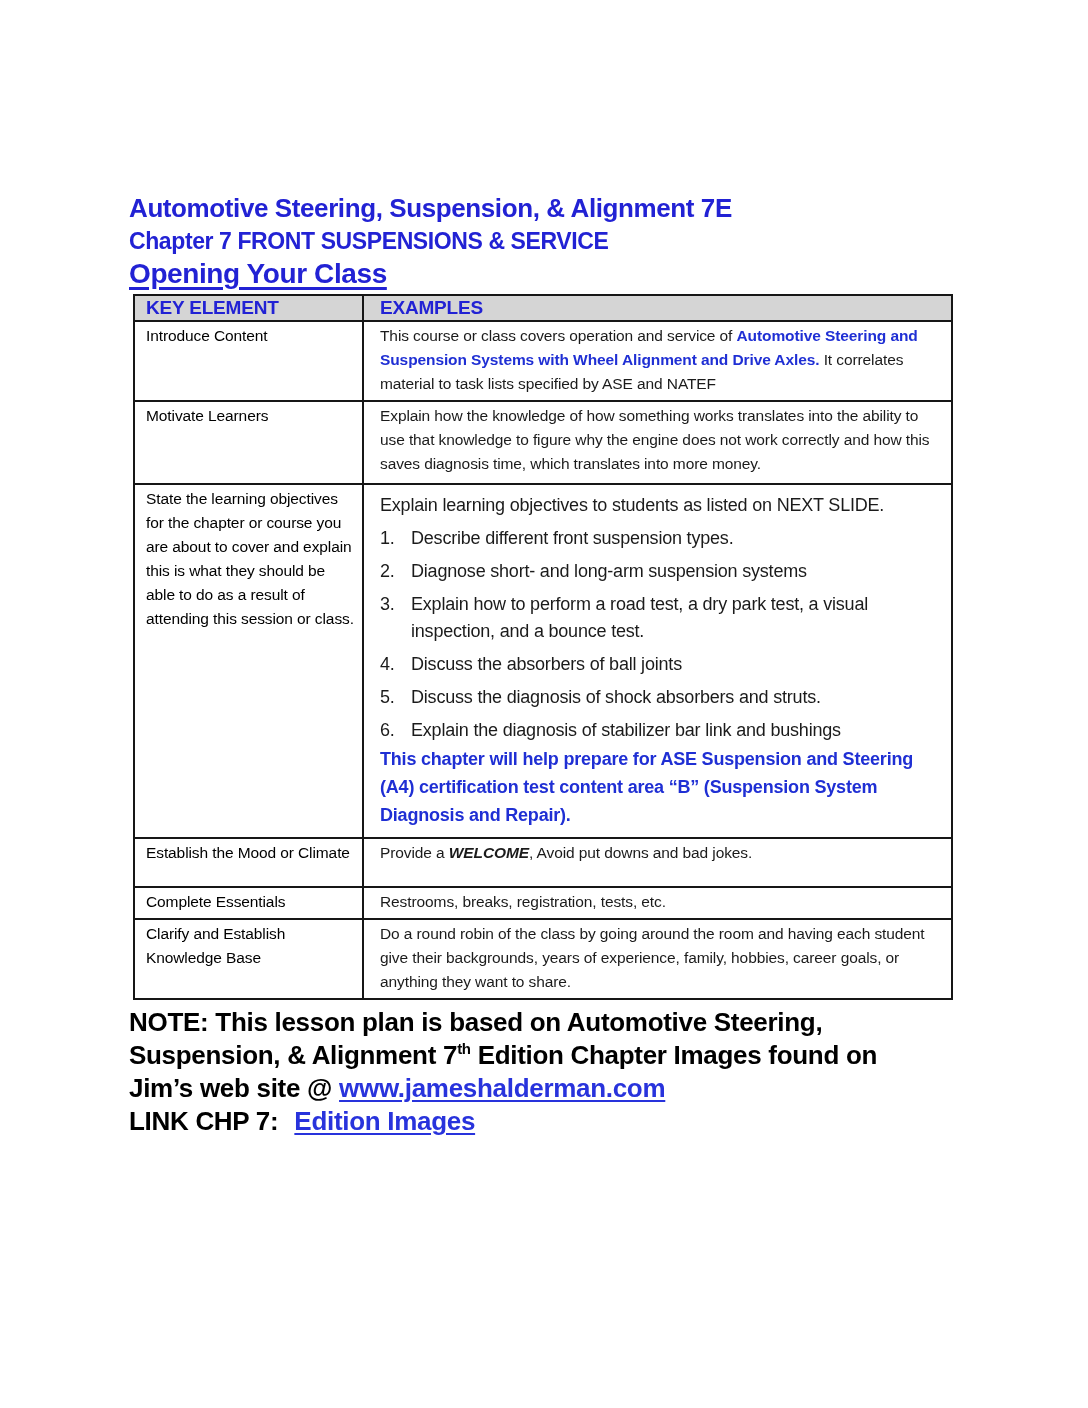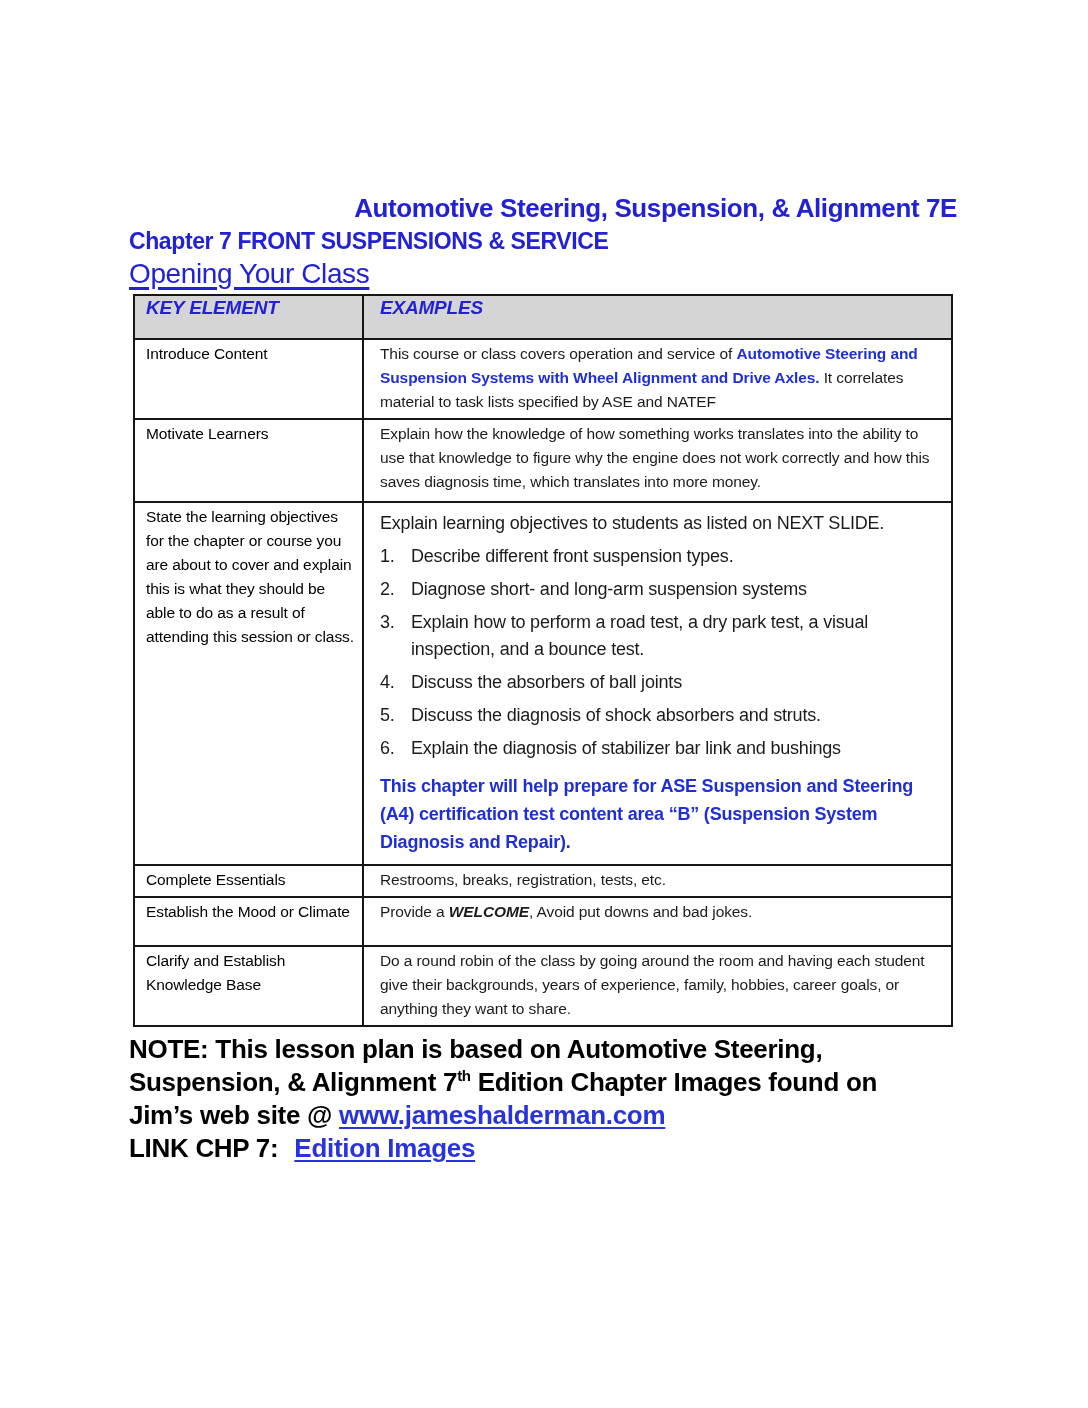--- a/index.html
+++ b/index.html
@@ -19,34 +19,33 @@
     top: 192px;
     width: 828px;
   }
   .t1 {
     color: #2222d4;
     font-size: 26px;
     font-weight: bold;
     letter-spacing: -0.4px;
     margin: 0;
     line-height: 32px;
-    text-align: right;
   }
   .t2 {
     color: #2222d4;
     font-size: 23px;
     font-weight: bold;
     letter-spacing: -0.4px;
     margin: 3px 0 0 0;
     line-height: 28px;
   }
   .t3 {
     color: #2222d4;
     font-size: 28px;
-    font-weight: normal;
+    font-weight: bold;
     letter-spacing: -0.4px;
     margin: 2px 0 4px 0;
     line-height: 33px;
     text-decoration: underline;
     text-decoration-thickness: 3px;
     text-underline-offset: 4px;
   }
   table.lesson {
     border-collapse: collapse;
     table-layout: fixed;
@@ -58,24 +57,23 @@
     border: 2px solid #161616;
     vertical-align: top;
     text-align: left;
   }
   th {
     background: #d5d5d5;
     color: #2222d4;
     font-size: 19px;
     font-weight: bold;
     letter-spacing: -0.2px;
-    padding: 1px 8px 19px 11px;
+    padding: 1px 8px 1px 11px;
     height: 25px;
     line-height: 22px;
-    font-style: italic;
   }
   th.h-col2 { padding-left: 16px; }
   td.key {
     font-weight: normal;
     color: #000000;
     font-size: 15.5px;
     line-height: 24px;
     padding: 2px 8px 4px 11px;
     letter-spacing: -0.1px;
   }
@@ -92,21 +90,21 @@
     letter-spacing: -0.2px;
   }
   .bluebold { color: #1f2fd4; font-weight: bold; }
   .welcome { font-weight: bold; font-style: italic; }
   .oli { display: flex; margin-top: 6px; }
   .oli-num { width: 31px; flex: none; }
   .oli-text { flex: 1; }
   .hl {
     color: #1f2fd4;
     font-weight: bold;
-    margin-top: 10px;
+    margin-top: 1px;
     line-height: 28px;
   }
   .note {
     width: 788px;
     font-size: 26px;
     font-weight: bold;
     color: #000000;
     line-height: 33px;
     letter-spacing: -0.3px;
     margin: 6px 0 0 0;
@@ -175,28 +173,28 @@
               <span class="oli-num">5.</span>
               <span class="oli-text">Discuss the diagnosis of shock absorbers and struts.</span>
             </div>
             <div class="oli">
               <span class="oli-num">6.</span>
               <span class="oli-text">Explain the diagnosis of stabilizer bar link and bushings</span>
             </div>
             <div class="hl">This chapter will help prepare for ASE Suspension and Steering (A4) certification test content area “B” (Suspension System Diagnosis and Repair).</div>
           </td>
         </tr>
+        <tr style="height:49px;">
+          <td class="key">Establish the Mood or Climate</td>
+          <td class="ex"><span>Provide a </span><span class="welcome">WELCOME</span><span>, Avoid put downs and bad jokes.</span></td>
+        </tr>
         <tr style="height:25px;">
           <td class="key">Complete Essentials</td>
           <td class="ex">Restrooms, breaks, registration, tests, etc.</td>
         </tr>
-        <tr style="height:49px;">
-          <td class="key">Establish the Mood or Climate</td>
-          <td class="ex"><span>Provide a </span><span class="welcome">WELCOME</span><span>, Avoid put downs and bad jokes.</span></td>
-        </tr>
         <tr style="height:71px;">
           <td class="key">Clarify and Establish Knowledge Base</td>
           <td class="ex">Do a round robin of the class by going around the room and having each student give their backgrounds, years of experience, family, hobbies, career goals, or anything they want to share.</td>
         </tr>
       </tbody>
     </table>
 
     <p class="note"><span>NOTE: This lesson plan is based on Automotive Steering, Suspension, &amp; Alignment 7</span><sup class="ord">th</sup><span> Edition Chapter Images found on Jim’s web site @ </span><a class="doclink">www.jameshalderman.com</a></p>
 
     <p class="note" style="margin-top:0;"><span>LINK CHP 7:</span><a class="doclink link-gap">Edition Images</a></p>

